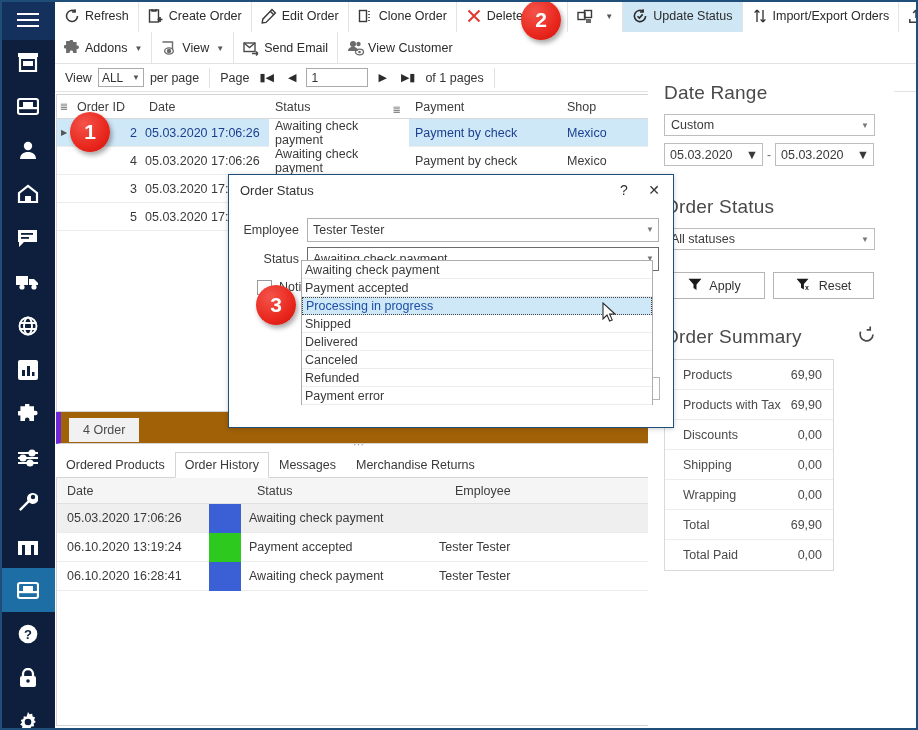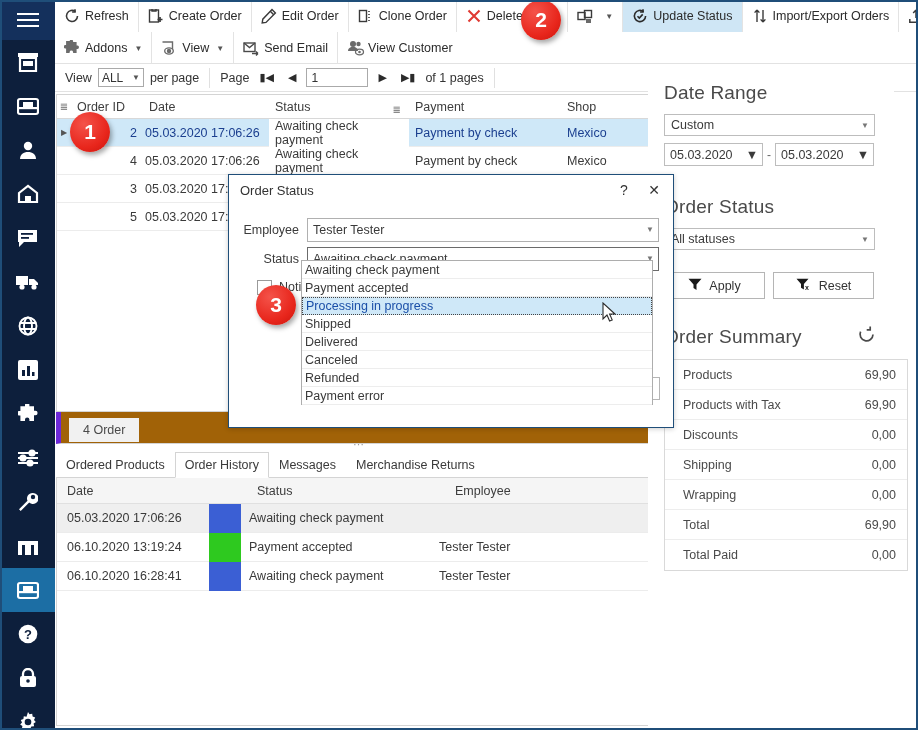--- a/index.html
+++ b/index.html
@@ -174,21 +174,21 @@
     padding:0 4px 0 5px; font-size:12.5px; color:#3a3a3a;
   }
   .rp-dash{ color:#666; font-size:12px; }
   .rp-btnrow{ display:flex; gap:8px; margin-top:22px; }
   .rp-btn{
     width:101px; height:27px; border:1px solid #b5b5b5; background:#fff;
     display:flex; align-items:center; justify-content:center; gap:7px;
     font-size:12.5px; color:#333;
   }
   #sumbox{
-    width:244px; border:1px solid #d9d9d9; margin-top:6px; background:#fff;
+    width:170px; border:1px solid #d9d9d9; margin-top:6px; background:#fff;
   }
   .sumrow{
     display:flex; align-items:center; justify-content:space-between;
     height:30px; padding:0 11px 0 18px;
     border-bottom:1px solid #ededed; font-size:12.5px; color:#4a4a4a;
   }
   .sumrow:last-child{ border-bottom:none; }
   .sumrow .v{ color:#4a4a4a; }
   .refresh-ico{ color:#4a4a4a; }
 

